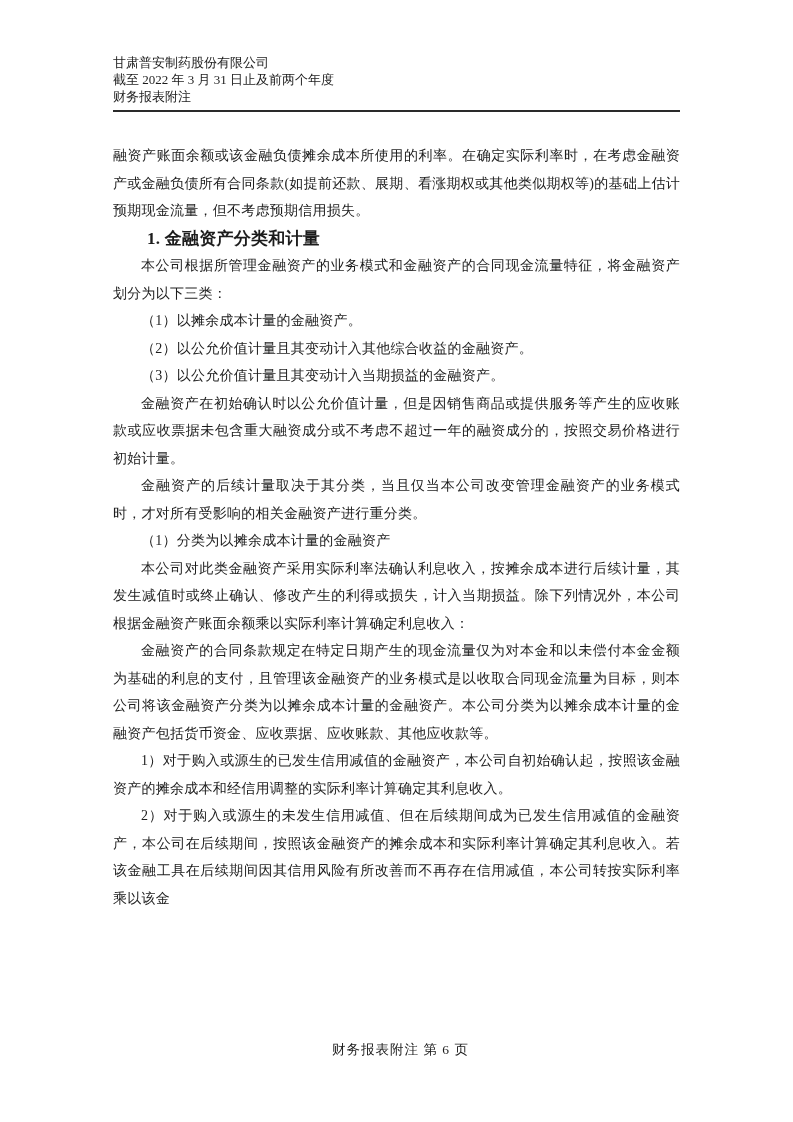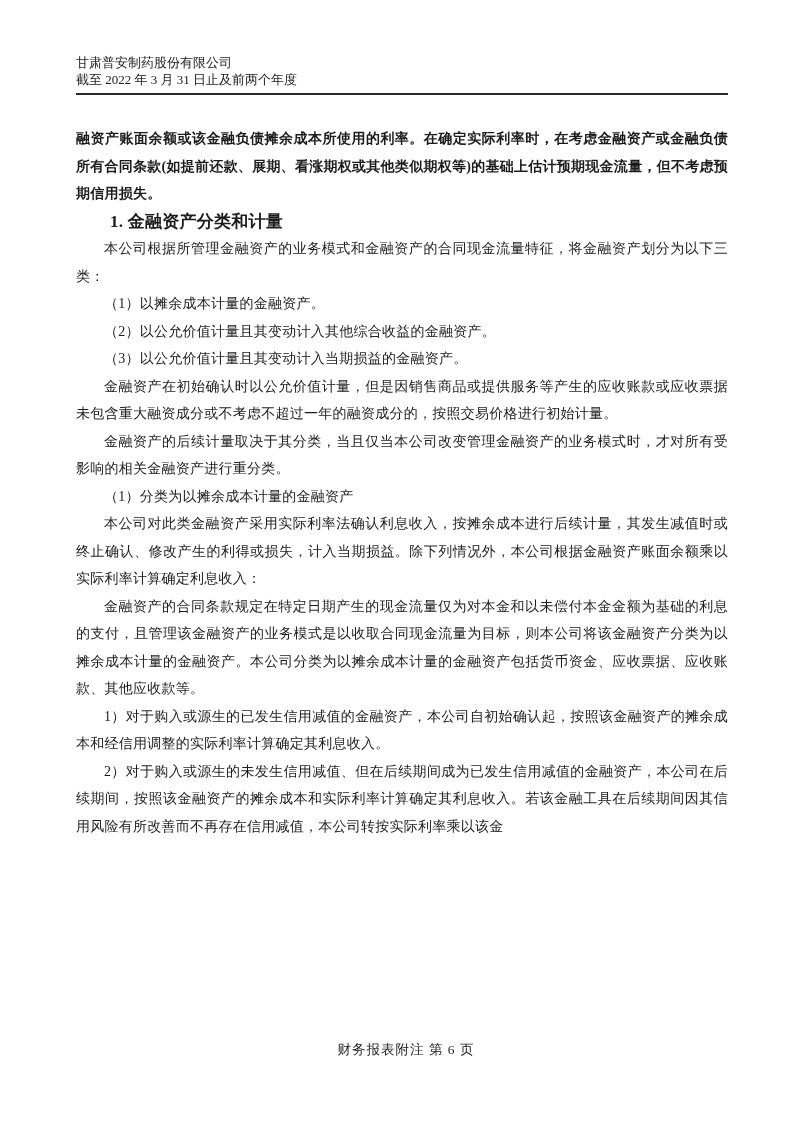--- a/index.html
+++ b/index.html
@@ -11,23 +11,22 @@
     width: 793px;
     height: 1122px;
     position: relative;
     font-family: "Liberation Serif", "DejaVu Serif", serif;
     color: #1c1c1c;
     overflow: hidden;
   }
   .page {
     position: absolute;
     top: 0; left: 0; right: 0; bottom: 0;
-    padding: 0 65px;
+    padding: 0 113px;
     box-sizing: border-box;
-    margin-left: 11px;
   }
   .doc-header {
     margin-top: 54px;
     font-size: 13px;
     line-height: 17px;
     color: #1c1c1c;
   }
   .doc-header .hline { margin: 0; }
   .header-rule {
     border: none;
@@ -40,21 +39,21 @@
     font-size: 14px;
     letter-spacing: 0.25px;
     line-height: 27.5px;
     text-align: justify;
     text-justify: inter-character;
   }
   .para {
     margin: 0;
     text-indent: 2em;
   }
-  .para.continuation { text-indent: 0; font-weight: bold; }
+  .para.continuation { text-indent: 0; }
   .para.heading {
     font-weight: bold;
     font-size: 17px;
   }
   .doc-footer {
     position: absolute;
     left: 8px; right: 0;
     top: 1041px;
     text-align: center;
     font-size: 13.5px;
@@ -63,20 +62,21 @@
   }
 </style>
 </head>
 <body>
 
 <div class="page">
 
   <div class="doc-header">
     <div class="hline">甘肃普安制药股份有限公司</div>
     <div class="hline">截至 2022 年 3 月 31 日止及前两个年度</div>
+    <div class="hline">财务报表附注</div>
     <hr class="header-rule">
   </div>
 
   <div class="doc-body">
       <p class="para continuation">融资产账面余额或该金融负债摊余成本所使用的利率。在确定实际利率时，在考虑金融资产或金融负债所有合同条款(如提前还款、展期、看涨期权或其他类似期权等)的基础上估计预期现金流量，但不考虑预期信用损失。</p>
       <p class="para heading">1. 金融资产分类和计量</p>
       <p class="para indent">本公司根据所管理金融资产的业务模式和金融资产的合同现金流量特征，将金融资产划分为以下三类：</p>
       <p class="para indent">（1）以摊余成本计量的金融资产。</p>
       <p class="para indent">（2）以公允价值计量且其变动计入其他综合收益的金融资产。</p>
       <p class="para indent">（3）以公允价值计量且其变动计入当期损益的金融资产。</p>

